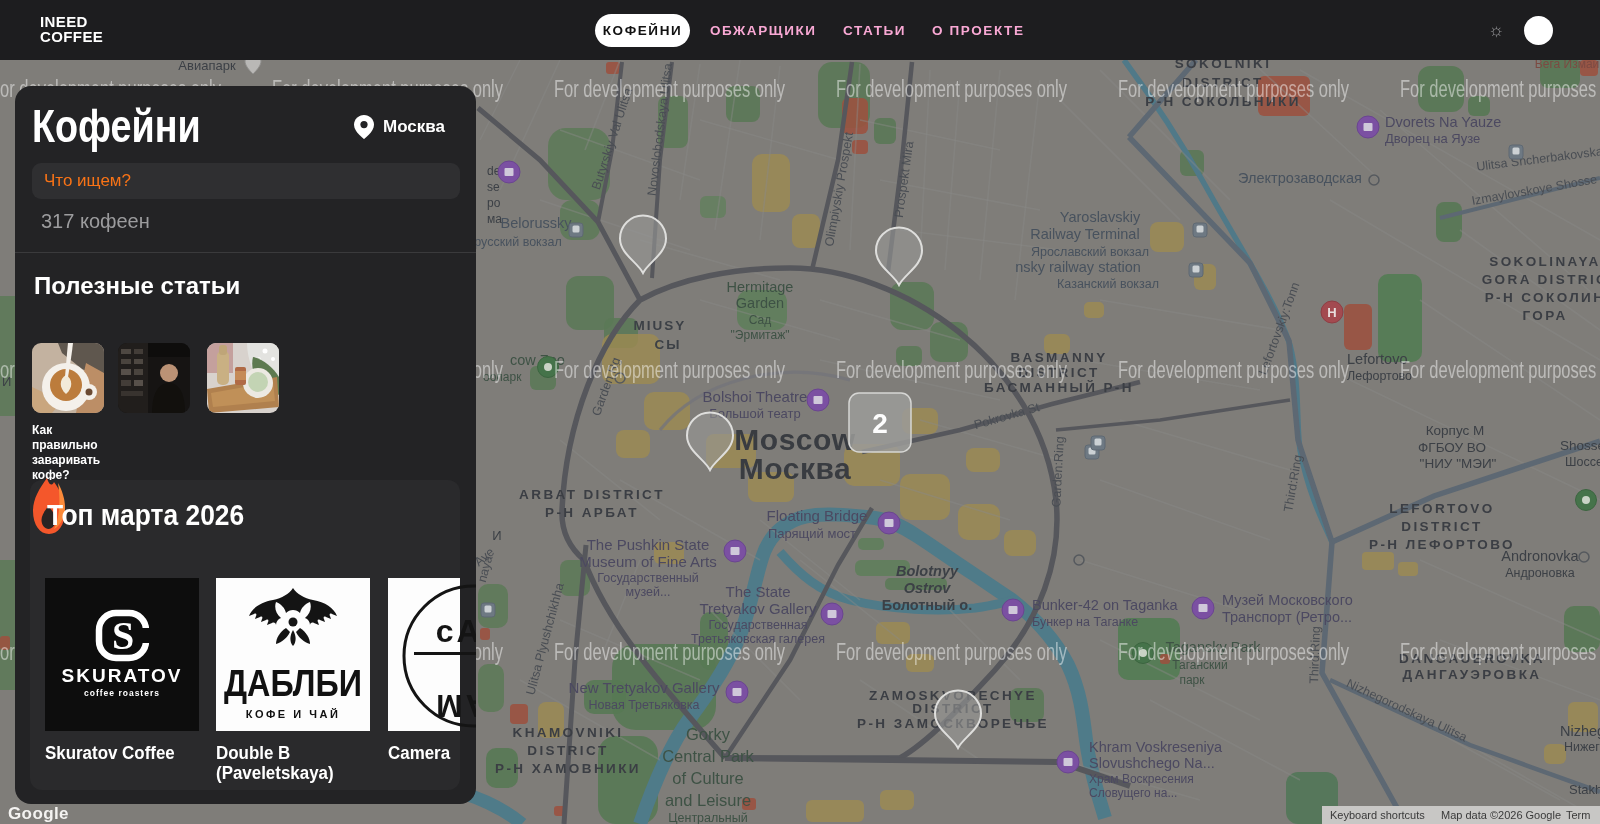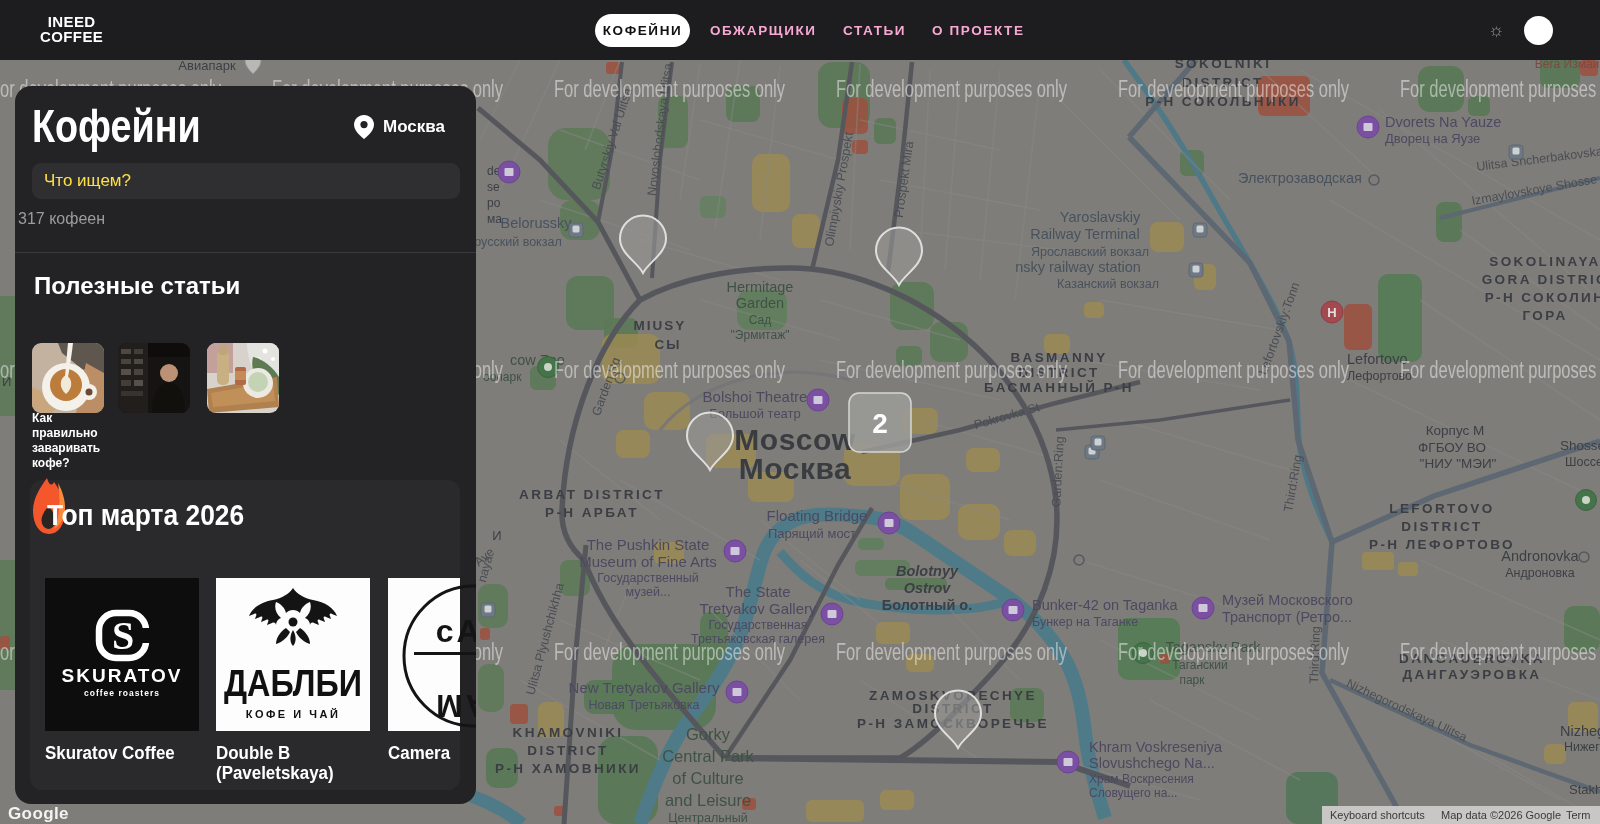--- a/index.html
+++ b/index.html
@@ -1,41 +1,41 @@
 <!DOCTYPE html>
 <html><head>
 <meta charset="utf-8">
 <style>
   * { margin:0; padding:0; box-sizing:border-box; }
   html,body { width:1600px; height:824px; overflow:hidden; background:#7d7c7a;
     font-family:"Liberation Sans", sans-serif; }
   #map { position:absolute; left:0; top:0; }
-  #hdr { position:absolute; left:0; top:0; width:1600px; height:60px; background:#1d1d1f; z-index:20;text-align:center; }
+  #hdr { position:absolute; left:0; top:0; width:1600px; height:60px; background:#1d1d1f; z-index:20; }
   #logo { position:absolute; left:40px; top:14px; color:#fff; font-weight:bold;
     font-size:15px; line-height:15px; letter-spacing:.4px; }
   .pill { position:absolute; left:595px; top:14px; width:95px; height:33px; background:#fff;
     border-radius:17px; color:#111; font-weight:bold; font-size:13.5px; letter-spacing:1.6px;
     display:flex; align-items:center; justify-content:center; }
   .nlink { position:absolute; top:23px; color:#f9a8d4; font-weight:bold; font-size:13.5px; letter-spacing:1.6px; }
   #nv1 { left:710px; } #nv2 { left:843px; } #nv3 { left:932px; }
   #sun { position:absolute; left:1488px; top:20px; color:#98989a; font-size:18px; }
   #tgl { position:absolute; left:1524px; top:16px; width:29px; height:29px; border-radius:50%; background:#fff; }
   #panel { position:absolute; left:15px; top:86px; width:461px; height:718px; background:#232325;
     border-radius:16px; z-index:10; overflow:hidden; }
   #panel .abs { position:absolute; }
   #h1 { left:17px; top:13px; color:#fff; font-weight:bold; font-size:46px; transform:scaleX(0.82); transform-origin:0 0; }
   #city { left:339px; top:29px; }
   #cityt { left:368px; top:31px; color:#fff; font-weight:bold; font-size:17px; }
   #search { left:17px; top:77px; width:428px; height:36px; background:#2f2f31; border-radius:9px;
-    color:#fde047; font-size:17px; line-height:36px; padding-left:12px; }
-  #cnt { left:3px; top:124px; color:#9c9c9e; font-size:16px; }
+    color:#f97316; font-size:17px; line-height:36px; padding-left:12px; }
+  #cnt { left:26px; top:124px; color:#9c9c9e; font-size:20px; }
   #div1 { left:0; top:166px; width:461px; height:1px; background:#3a3a3c; }
   #h2 { left:19px; top:186px; color:#fff; font-weight:bold; font-size:24px; }
   .thumb { top:257px; width:72px; height:70px; border-radius:9px; overflow:hidden; }
-  .cap { top:325px; width:90px; color:#fff; font-weight:bold; font-size:12px; line-height:15px; }
+  .cap { top:337px; width:90px; color:#fff; font-weight:bold; font-size:12px; line-height:15px; }
   #th1,#cp1 { left:17px; } #th2,#cp2 { left:103px; } #th3,#cp3 { left:192px; }
   #topsec { left:15px; top:394px; width:430px; height:310px; background:#2a2a2c; border-radius:12px; }
   #fire { left:17px; top:391px; }
   #h3 { left:32px; top:412px; color:#fff; font-weight:bold; font-size:30px; transform:scaleX(0.88); transform-origin:0 0; }
   .card { top:492px; width:154px; height:153px; }
   .ccap { top:657px; color:#fff; font-weight:bold; font-size:18px; line-height:20px; transform:scaleX(0.94); transform-origin:0 0; }
   #cd1,#cc1 { left:30px; } #cd2,#cc2 { left:201px; } #cd3,#cc3 { left:373px; }
 </style>
 </head>
 <body>

